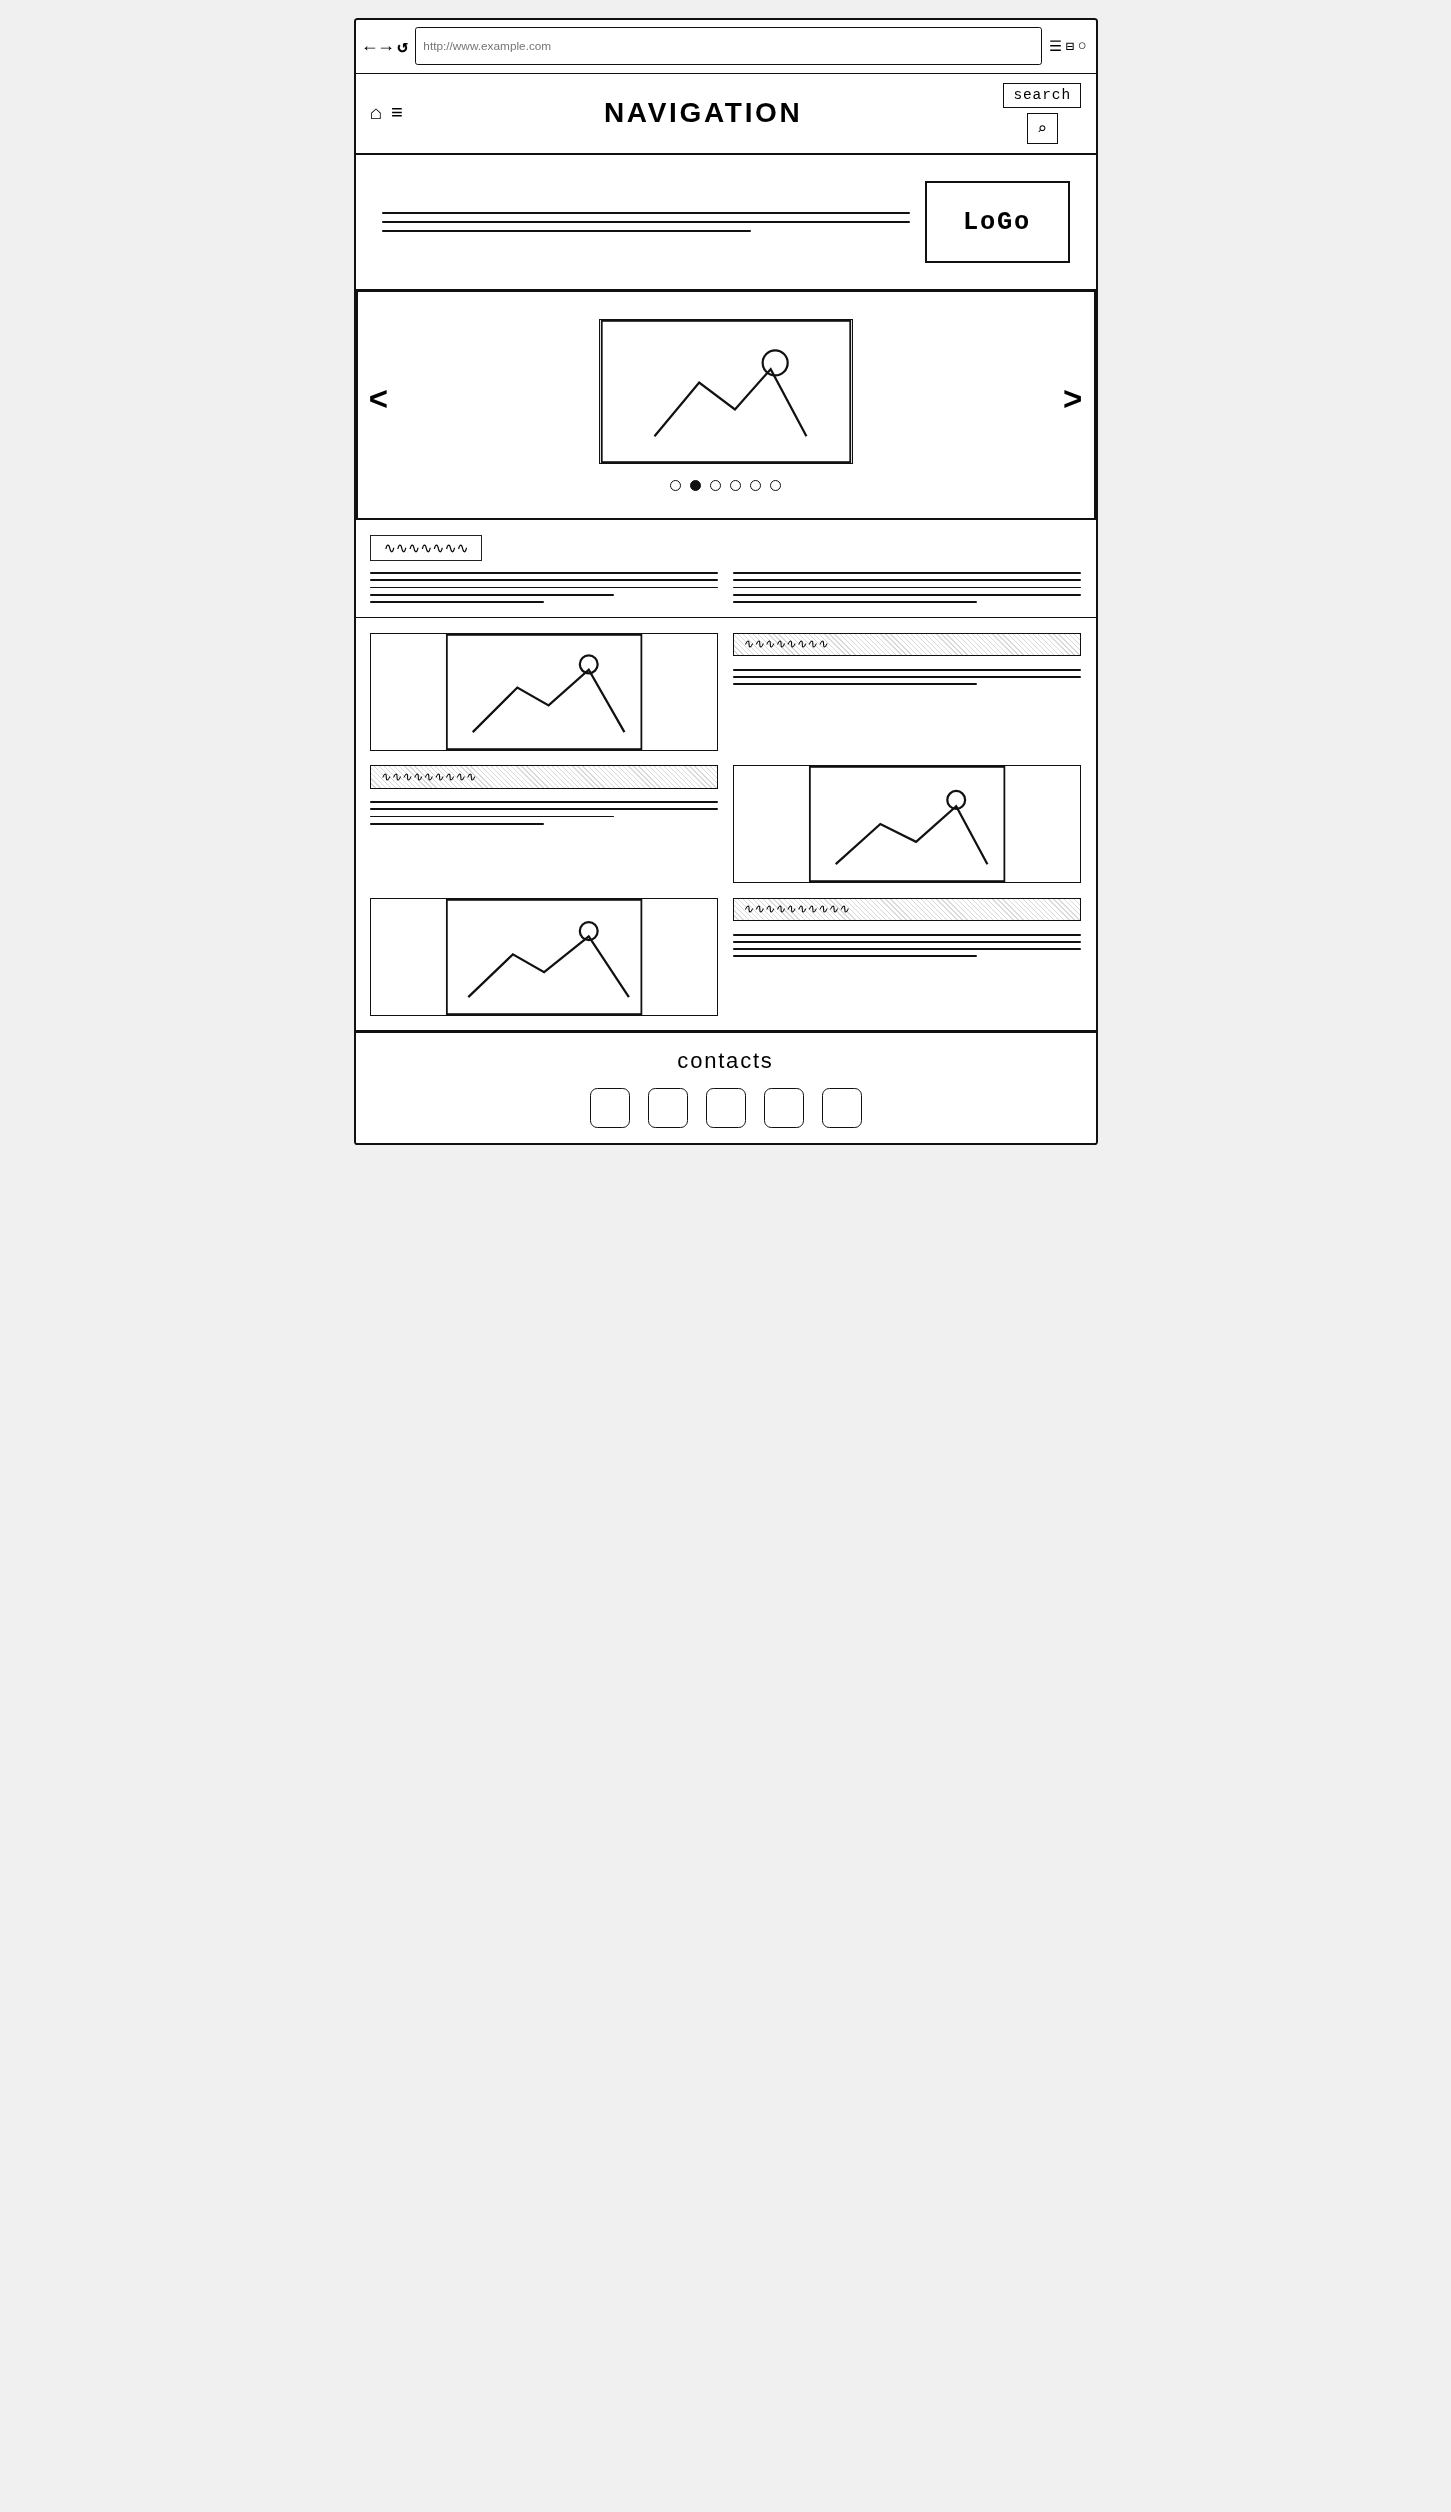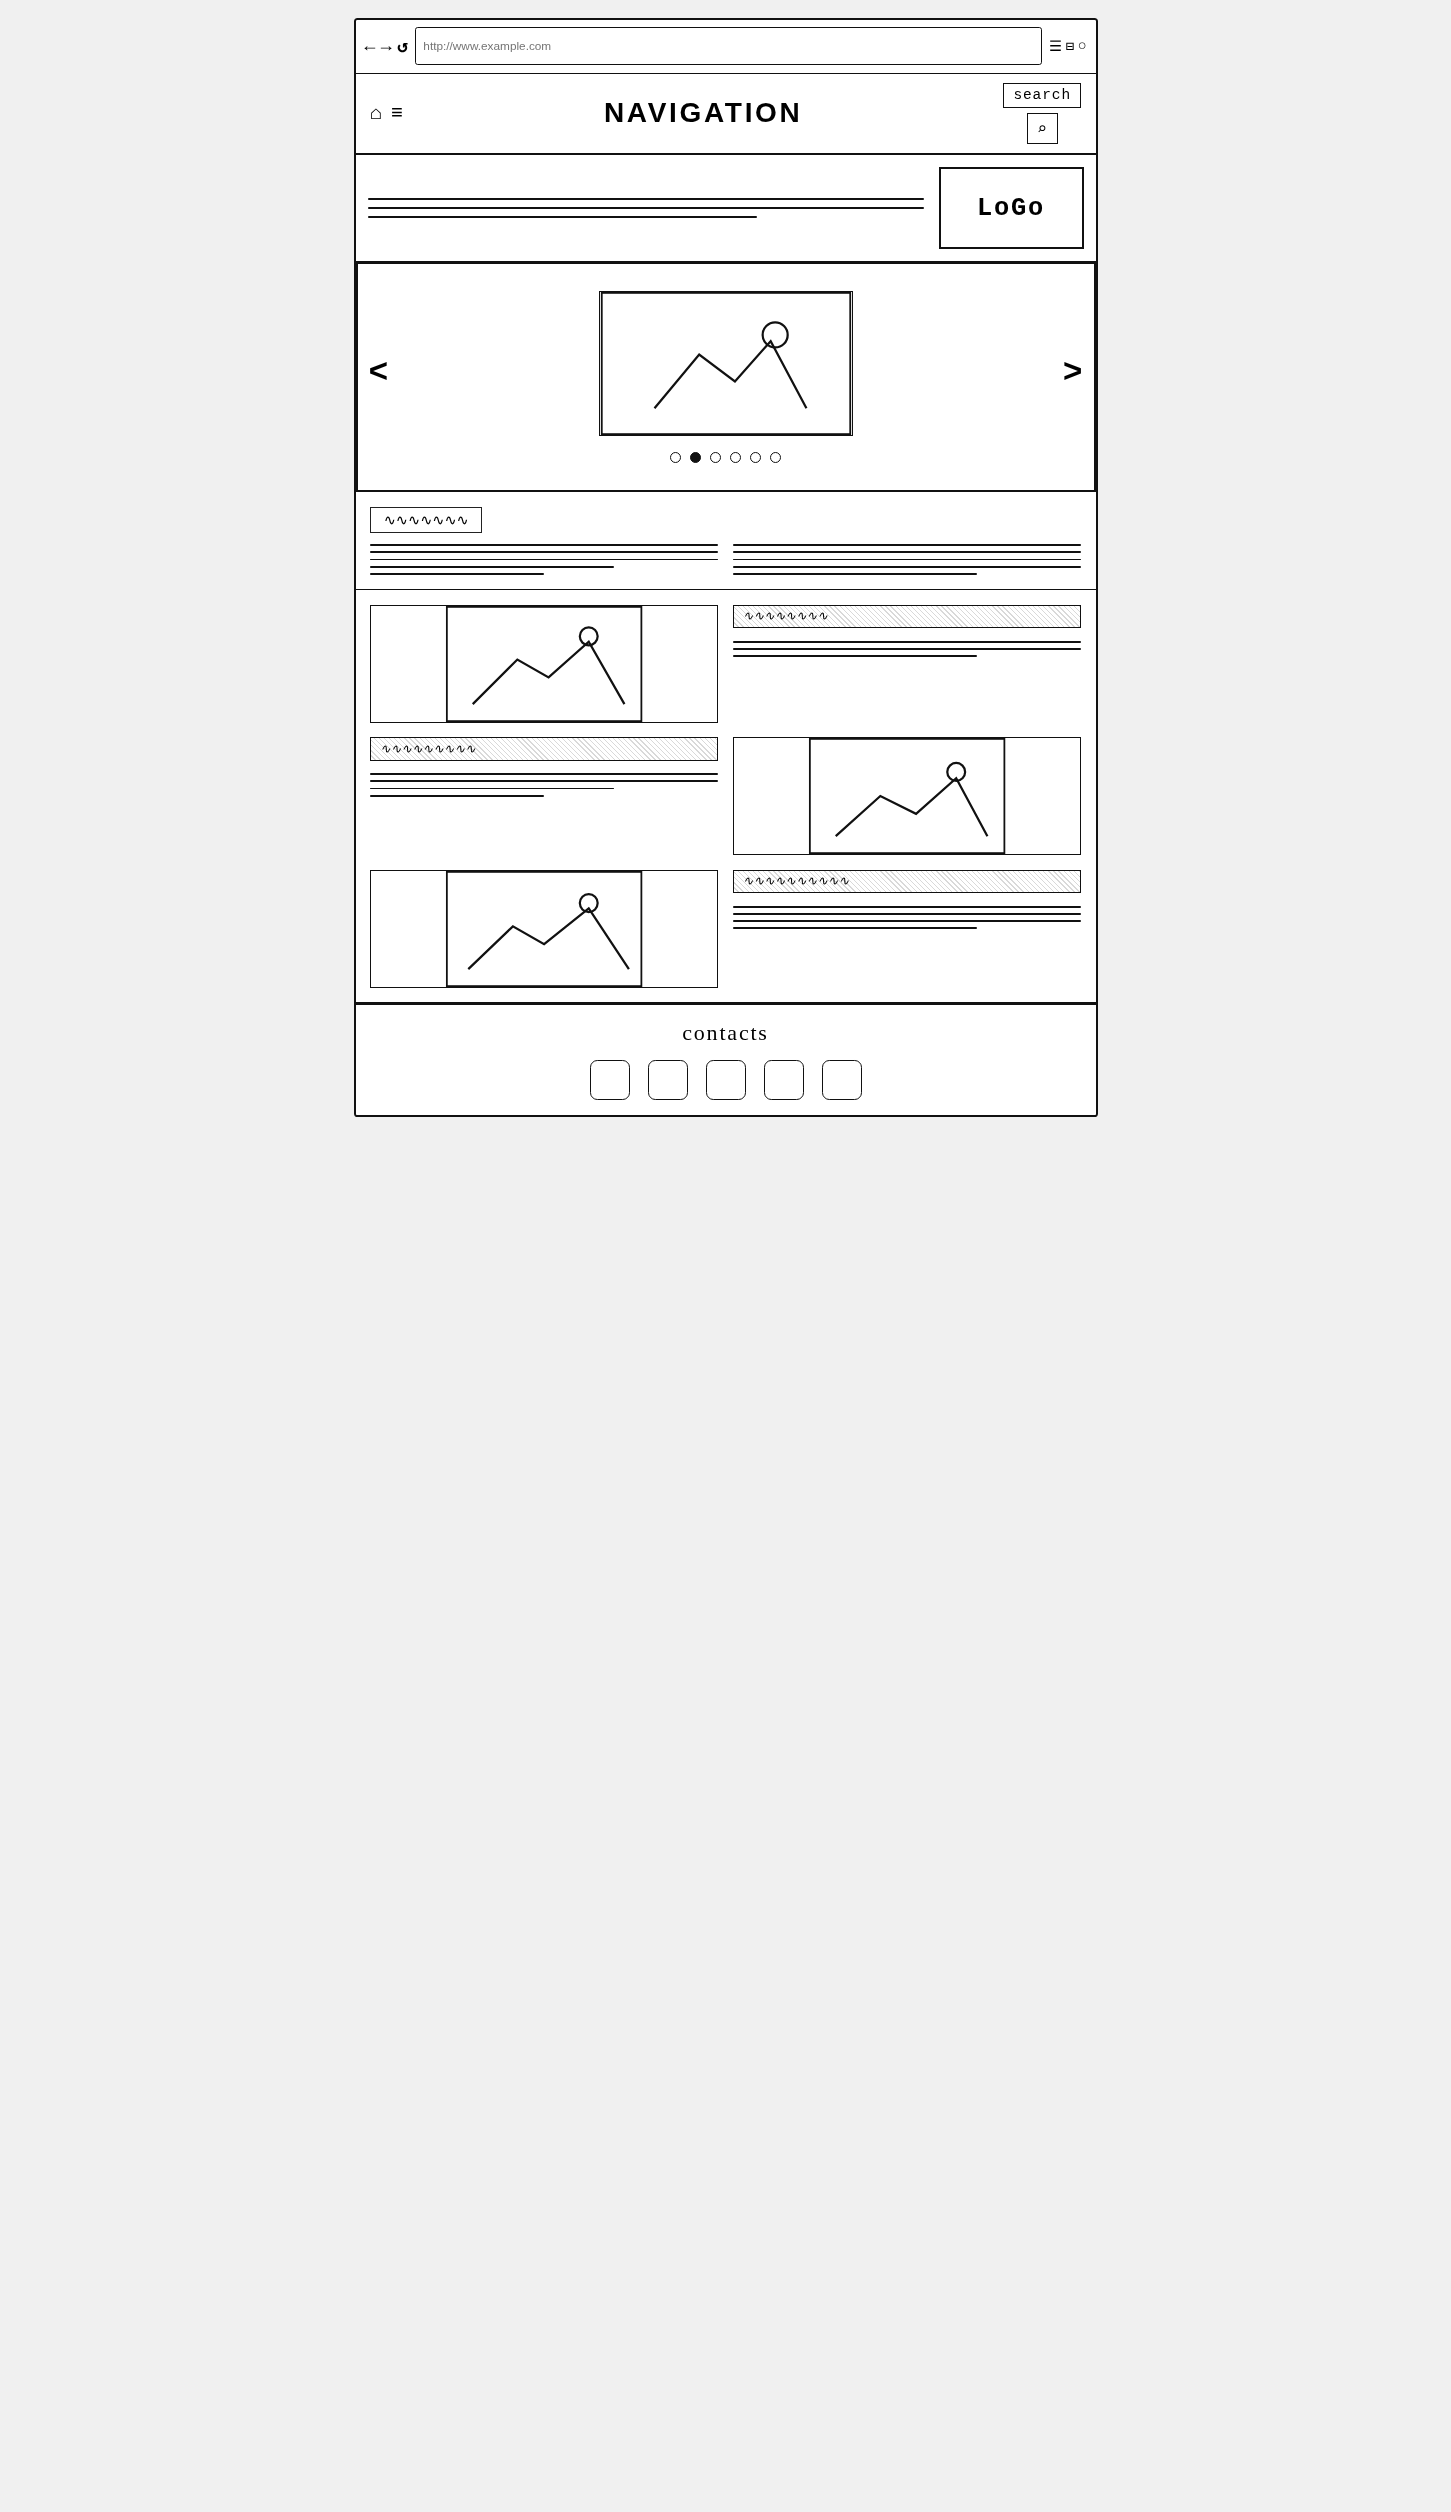--- a/index.html
+++ b/index.html
@@ -105,21 +105,21 @@
       display: flex;
       align-items: center;
       justify-content: center;
       font-size: 16.3px;
       cursor: pointer;
     }
 
     
     .header-section {
       border-bottom: 1.8px solid #111;
-      padding: 12px;
+      padding: 26px;
       display: flex;
       align-items: center;
       gap: 14.5px;
     }
 
     .header-text-block {
       flex: 1;
       display: flex;
       flex-direction: column;
       gap: 7.3px;
@@ -288,21 +288,21 @@
     
     .footer-section {
       border-top: 2.7px solid #111;
       padding: 14.5px;
       background: #fff;
     }
 
     .footer-title {
       text-align: center;
       font-size: 22px;
-      font-family: Liberation Serif, serif;
+      font-family: Liberation Sans, sans-serif;
       letter-spacing: 1.8px;
       margin-bottom: 14.5px;
     }
 
     .footer-icons {
       display: flex;
       justify-content: center;
       gap: 18px;
     }
 

